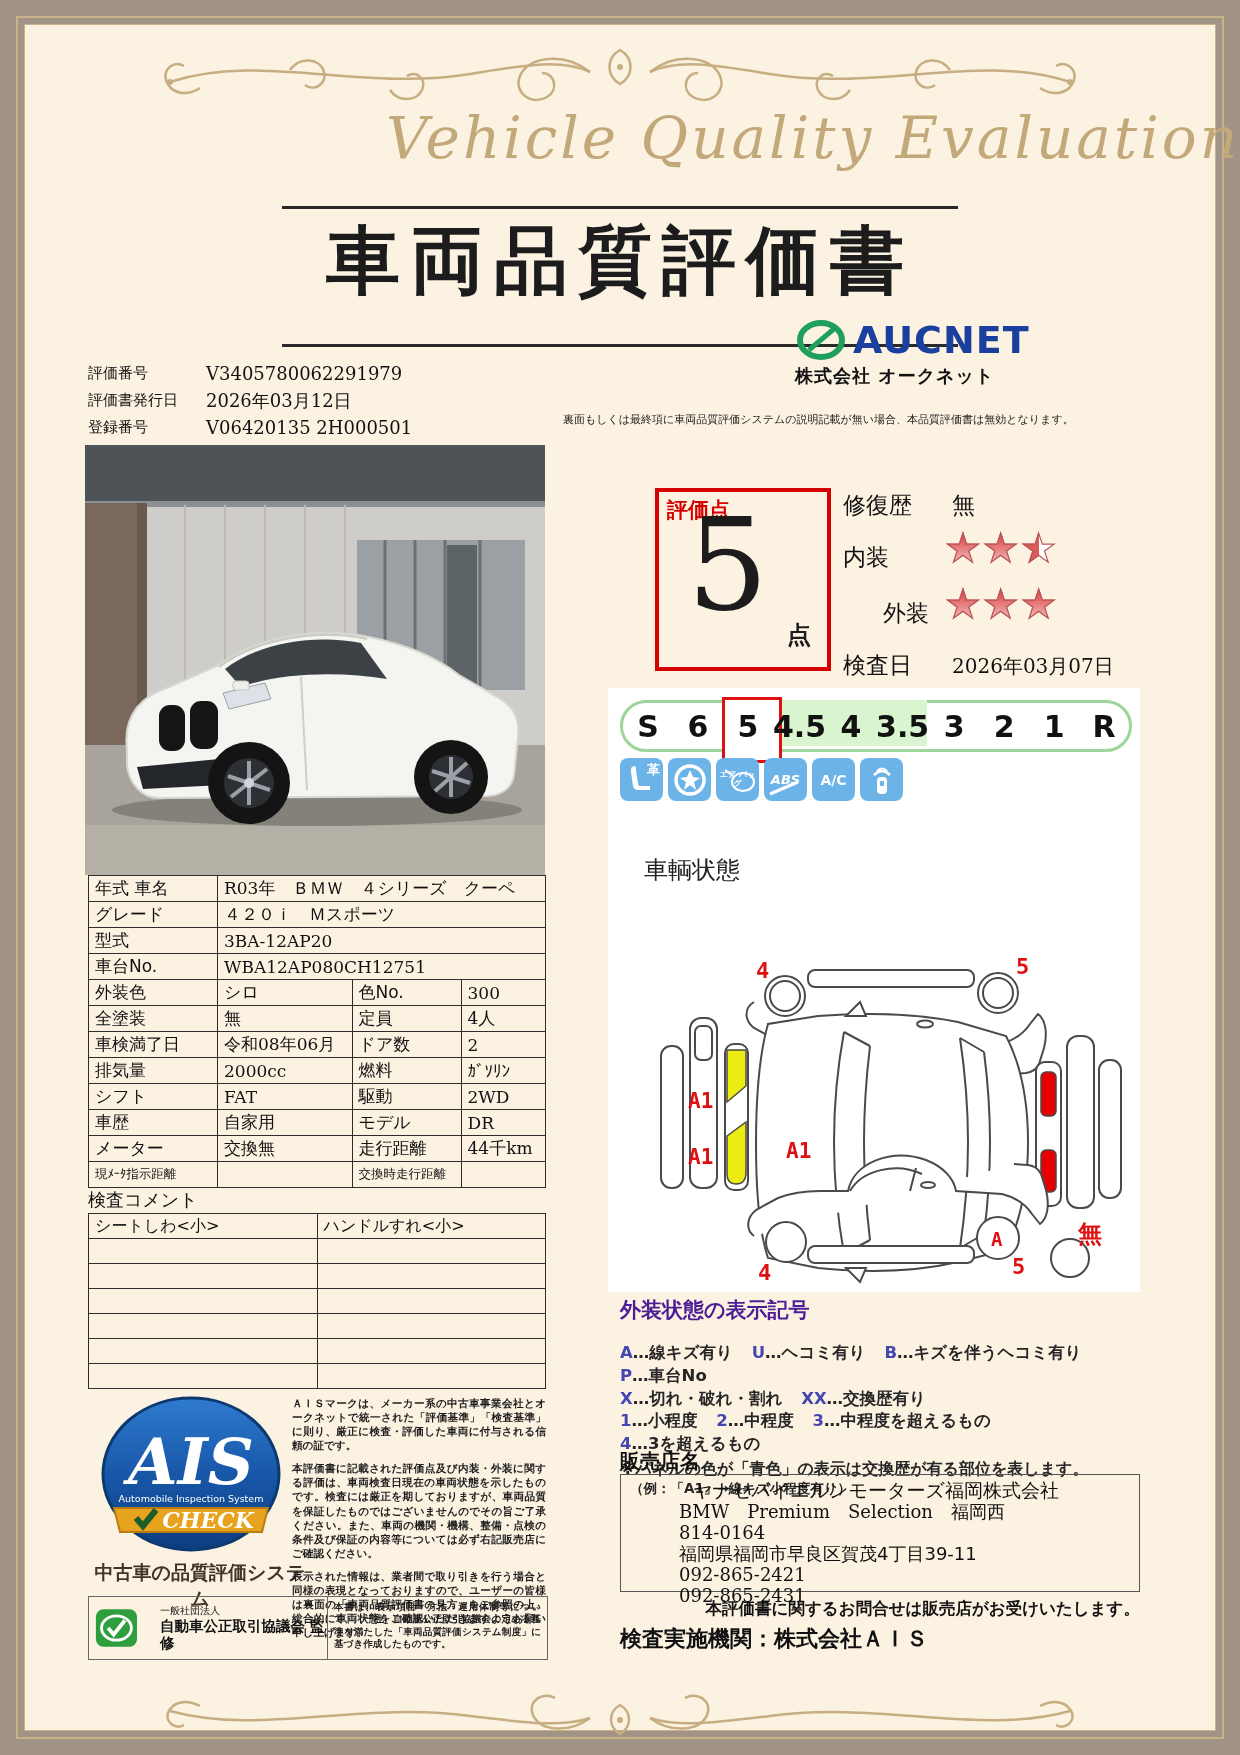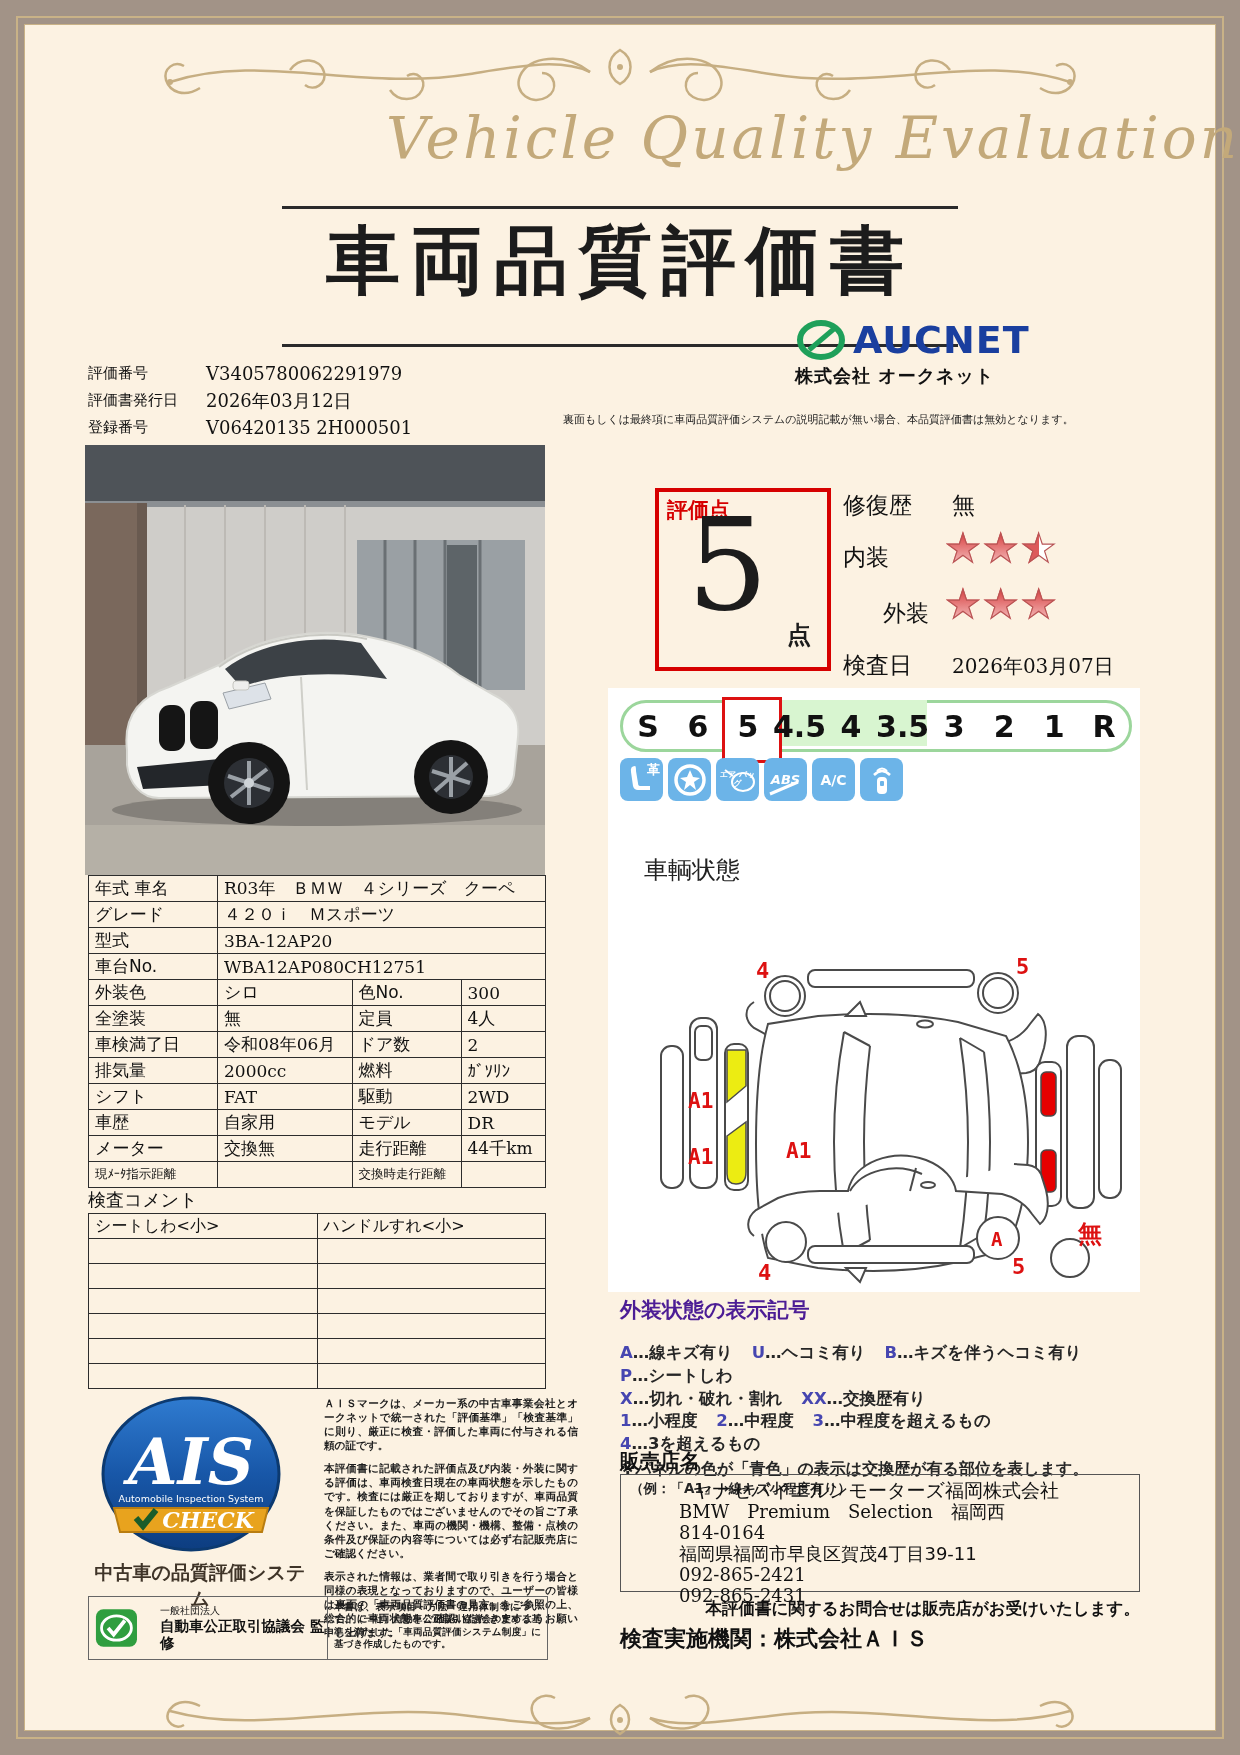--- a/index.html
+++ b/index.html
@@ -61,21 +61,21 @@
   .vtable .lbl{width:116px;}
   .vtable .lbl2{width:96px;}
   .vtable .val{font-family:"DejaVu Serif","Liberation Serif",serif;font-size:17px;}
   .vtable .small{font-size:12.5px;}
   .comments-title{left:88px;top:1188px;font-size:18px;color:#111;}
   .ctable{left:88px;top:1213px;width:458px;border-collapse:collapse;}
   .ctable td{border:1.6px solid #2d2d2d;height:24px;padding:0 6px;font-size:16px;color:#111;width:50%;}
   
   .ais-logo{left:96px;top:1396px;width:190px;height:160px;}
   .ais-caption{left:85px;top:1560px;width:230px;text-align:center;font-size:19px;font-weight:bold;color:#3f3428;}
-  .ais-paras{left:292px;top:1396px;width:254px;margin-left:32px;}
+  .ais-paras{left:292px;top:1396px;width:254px;}
   .ais-paras p{margin:0 0 9px 0;font-size:10.6px;font-weight:bold;line-height:1.33;color:#1d1d1d;text-align:justify;}
   .cert-box{left:88px;top:1596px;width:458px;height:62px;border:1.6px solid #666;display:flex;}
   .cert-left{width:232px;display:flex;align-items:center;gap:22px;padding-left:6px;border-right:1.6px solid #666;}
   .cert-org-small{font-size:10px;color:#111;}
   .cert-org{font-size:14.5px;font-weight:bold;color:#111;line-height:1.2;}
   .cert-right{flex:1;padding:4px 6px;font-size:9.6px;font-weight:bold;color:#1d1d1d;line-height:1.3;text-align:justify;}
   
   .legend{left:620px;top:1296px;width:524px;}
   .legend-title{font-size:21px;font-weight:bold;color:#4c1d95;margin-bottom:18px;}
   .legend-line{font-size:16.5px;font-weight:bold;color:#262626;line-height:1.38;}
@@ -493,21 +493,21 @@
     </div>
     <div class="cert-right">本書は、表示項目・方法・運用体制等について、（一社）自動車公正取引協議会の定める基準を満たした「車両品質評価システム制度」に基づき作成したものです。</div>
   </div>
 
   <div class="abs legend">
     <div class="legend-title">外装状態の表示記号</div>
     <div class="legend-line">
       <span class="item"><span class="k">A</span><span>…線キズ有り</span></span>
       <span class="item"><span class="k">U</span><span>…ヘコミ有り</span></span>
       <span class="item"><span class="k">B</span><span>…キズを伴うヘコミ有り</span></span>
-      <span class="item"><span class="k">P</span><span>…シートしわ</span></span>
+      <span class="item"><span class="k">P</span><span>…車台No</span></span>
     </div>
     <div class="legend-line">
       <span class="item"><span class="k">X</span><span>…切れ・破れ・割れ</span></span>
       <span class="item"><span class="k">XX</span><span>…交換歴有り</span></span>
     </div>
     <div class="legend-line">
       <span class="item"><span class="k">1</span><span>…小程度</span></span>
       <span class="item"><span class="k">2</span><span>…中程度</span></span>
       <span class="item"><span class="k">3</span><span>…中程度を超えるもの</span></span>
       <span class="item"><span class="k">4</span><span>…3を超えるもの</span></span>

